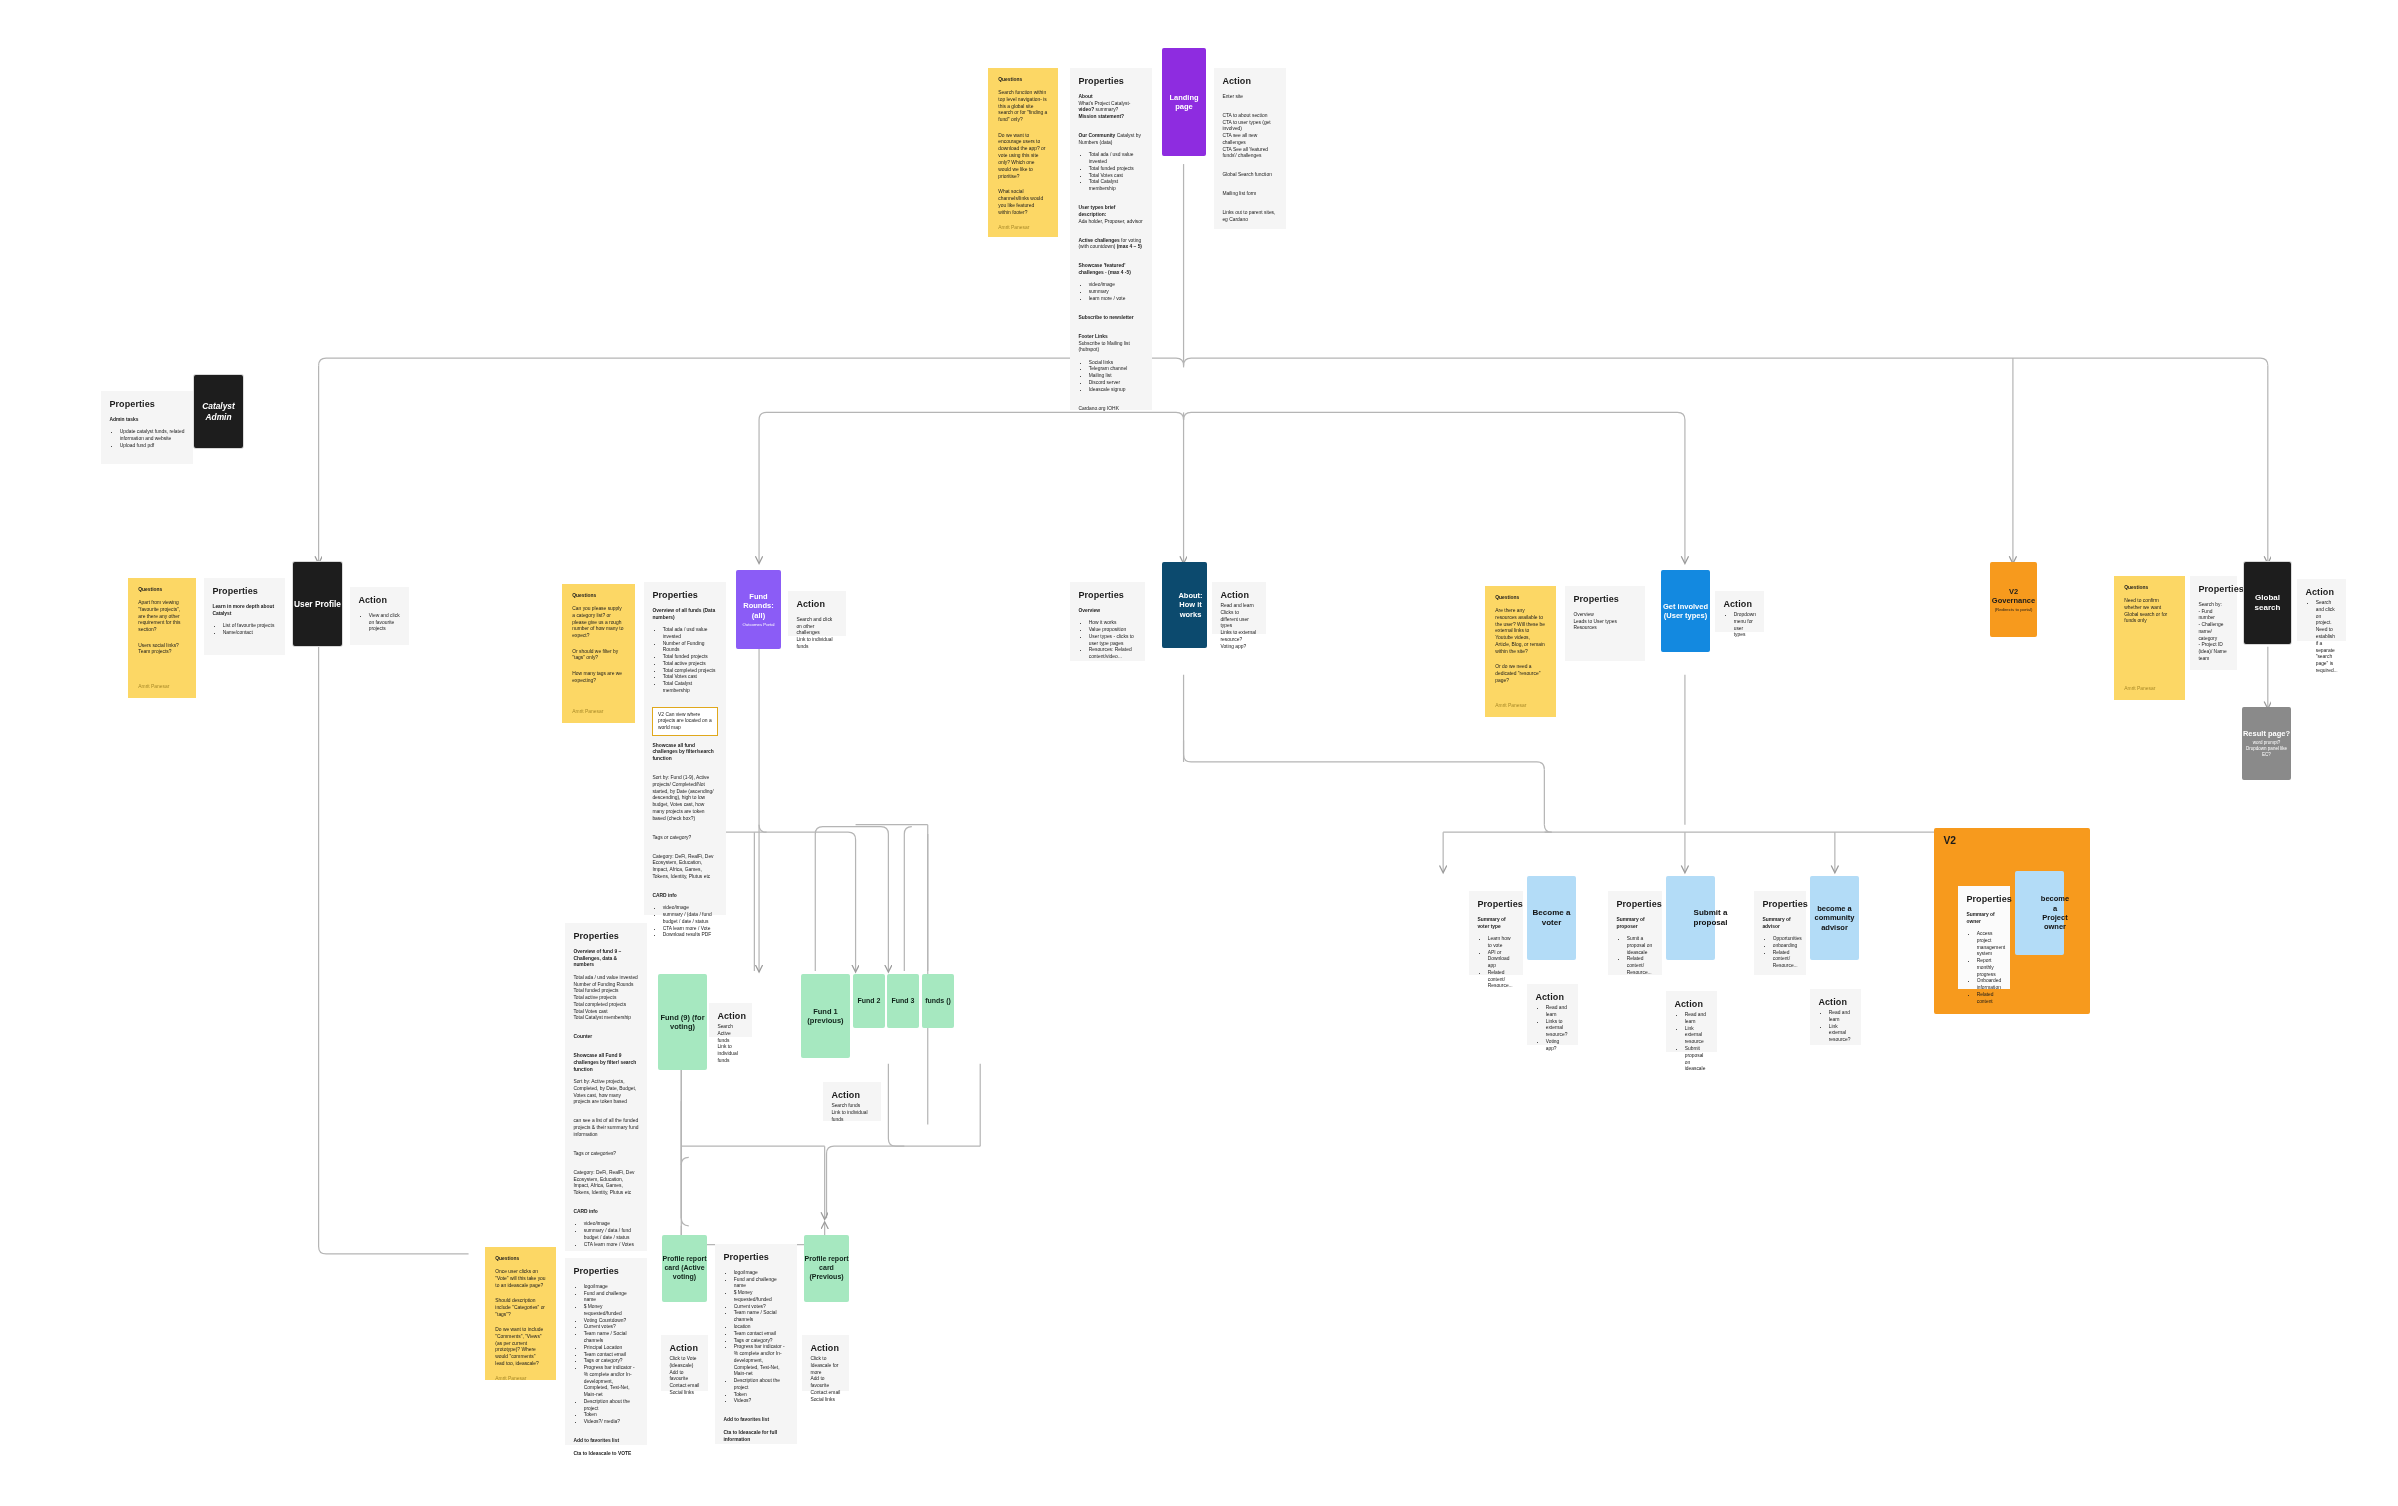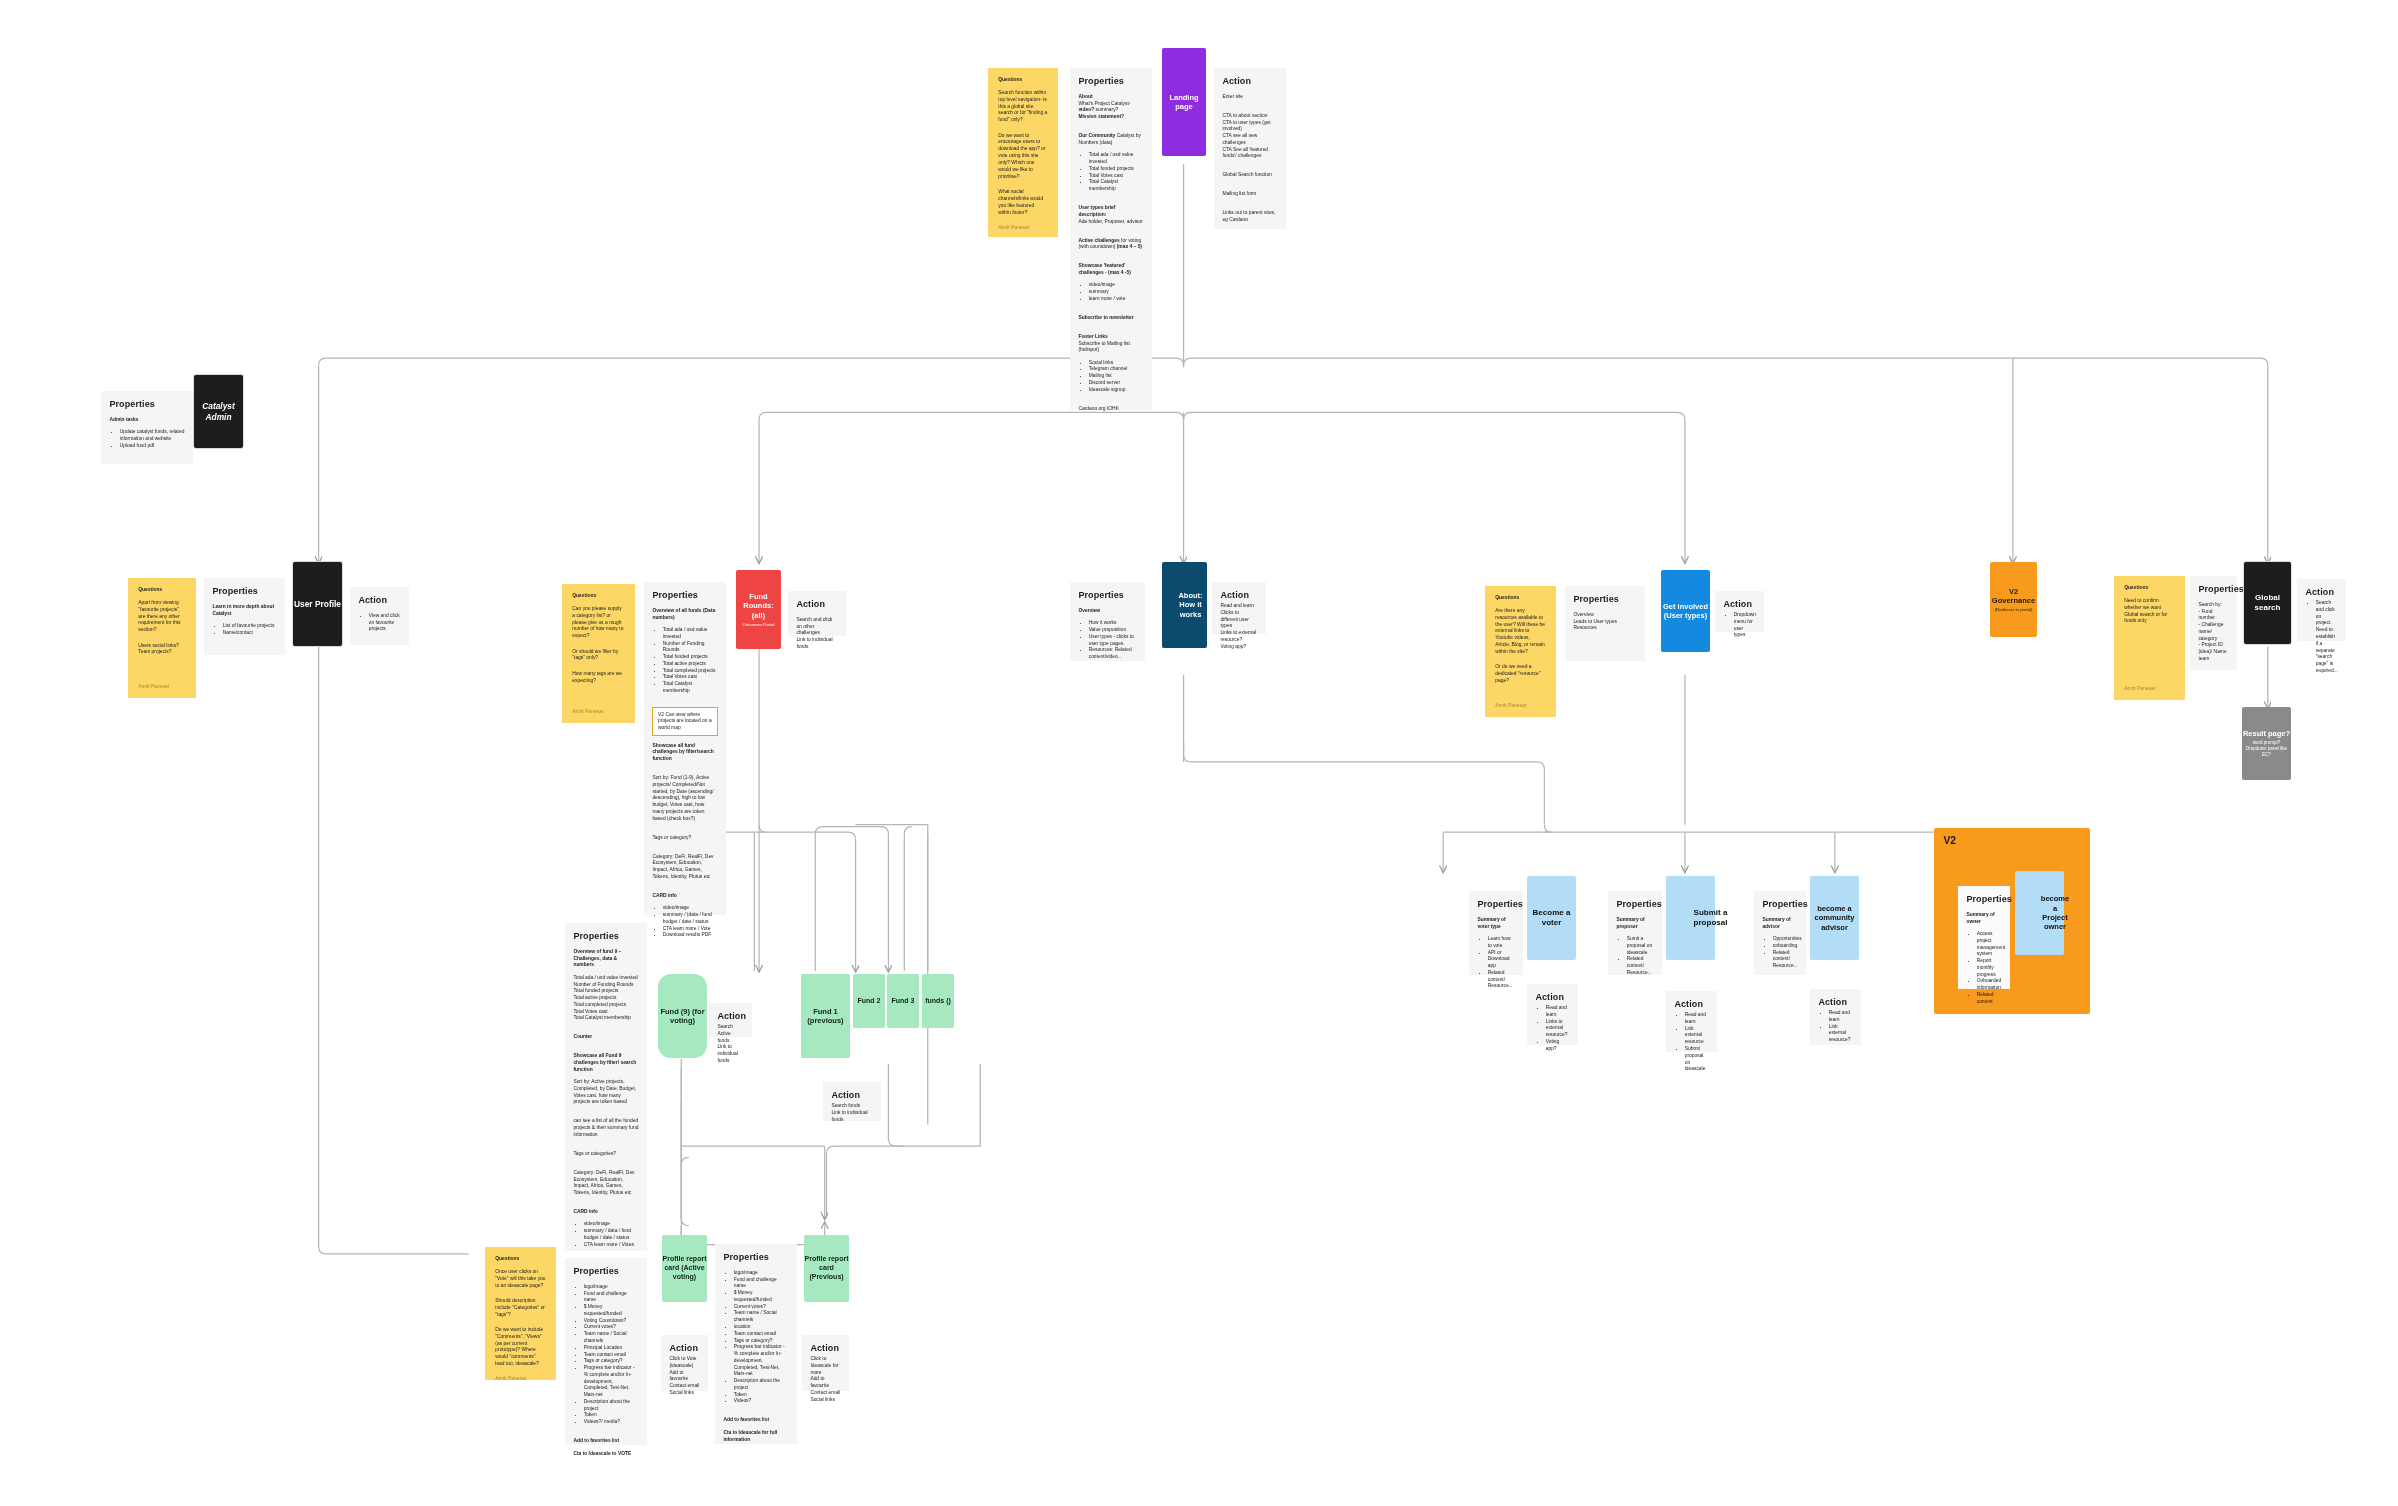--- a/index.html
+++ b/index.html
@@ -7,21 +7,21 @@
   body{font-family:"Liberation Sans",sans-serif;color:#1b1b1b;}
   #canvas{position:relative;width:2399px;height:1507px;background:#fff;overflow:hidden;}
   #wires{position:absolute;left:0;top:0;width:2399px;height:1507px;pointer-events:none;}
 
   .node{position:absolute;box-sizing:border-box;display:flex;flex-direction:column;
         align-items:center;justify-content:center;text-align:center;border-radius:1.9px;}
   .node .t{font-weight:600;line-height:1.25;}
   .node .sub{font-weight:400;}
 
   .dark{background:#1d1d1d;color:#fff;box-shadow:0 0 0 0.9px #d8d8d8;}
-  .green{background:#ef4444;color:#fff;}
+  .green{background:#8b5cf6;color:#fff;}
   .mint{background:#a6e8c0;color:#10231a;}
   .red{background:#0c4a6e;color:#fff;padding-left:12px;}
   .blue{background:#1389e0;color:#fff;}
   .lblue{background:#b3dcf7;color:#101010;}
   .purple{background:#8e2ce0;color:#fff;}
   .orange{background:#f79a1d;color:#1b1b1b;}
   .grey{background:#8a8a8a;color:#fff;}
 
   .card{position:absolute;box-sizing:border-box;background:#f5f5f5;padding:7.5px 8.4px;}
   .card h4{margin:0 0 8.4px 0;font-size:9px;font-weight:700;letter-spacing:0.1px;}
@@ -319,21 +319,21 @@
         <li>Progress bar indicator - % complete and/or In-development, Completed, Test-Net, Main-net</li>
       <li>Description about the project</li>
         <li>Token</li>
       <li>Videos?/ media?</li>
     </ul>
     <div class="blank"></div>
     <p class="hd">Add to favorites list</p>
     <p class="hd">Cta to Ideascale to VOTE</p>
   </div>
 
-  <div class="node mint" style="left:658px;top:974px;width:49px;height:84px;border-radius:13px;">
+  <div class="node mint" style="left:658px;top:974px;width:49px;height:96px;">
     <div class="t" style="font-size:7.5px;">Fund (9) (for voting)</div>
   </div>
   <div class="card s" style="left:709px;top:991px;width:43px;height:34px;">
     <h4 style="margin-bottom:3.7px;">Action</h4>
     <p style="white-space:pre-line">Search Active funds
 Link to individual funds</p>
   </div>
 
   <div class="node mint" style="left:801px;top:974px;width:49px;height:84px;">
     <div class="t" style="font-size:7.5px;">Fund 1 (previous)</div>

